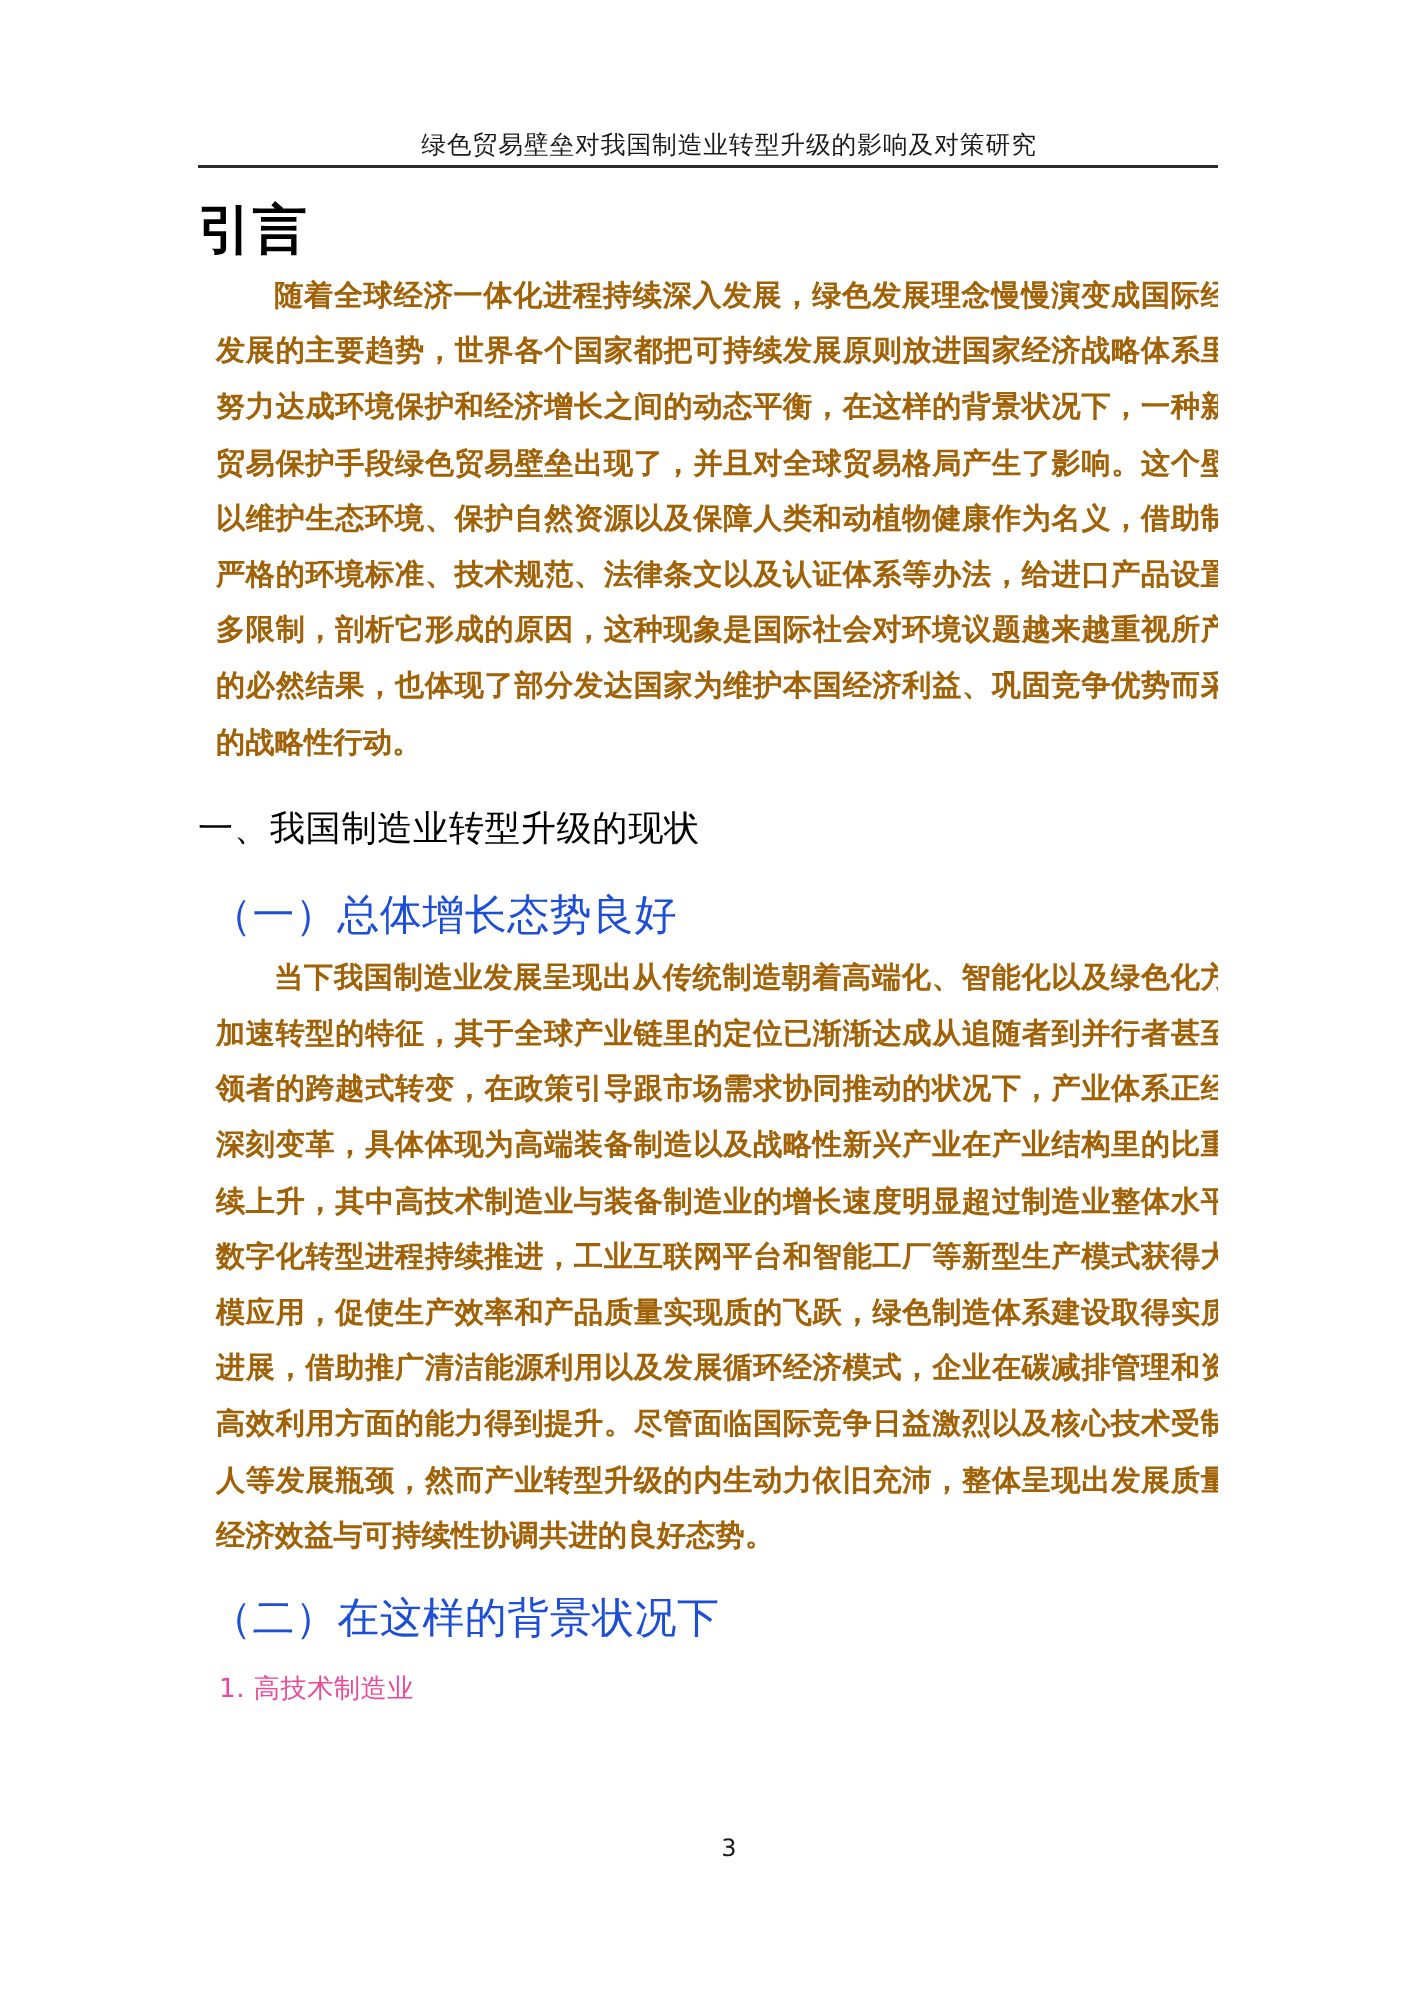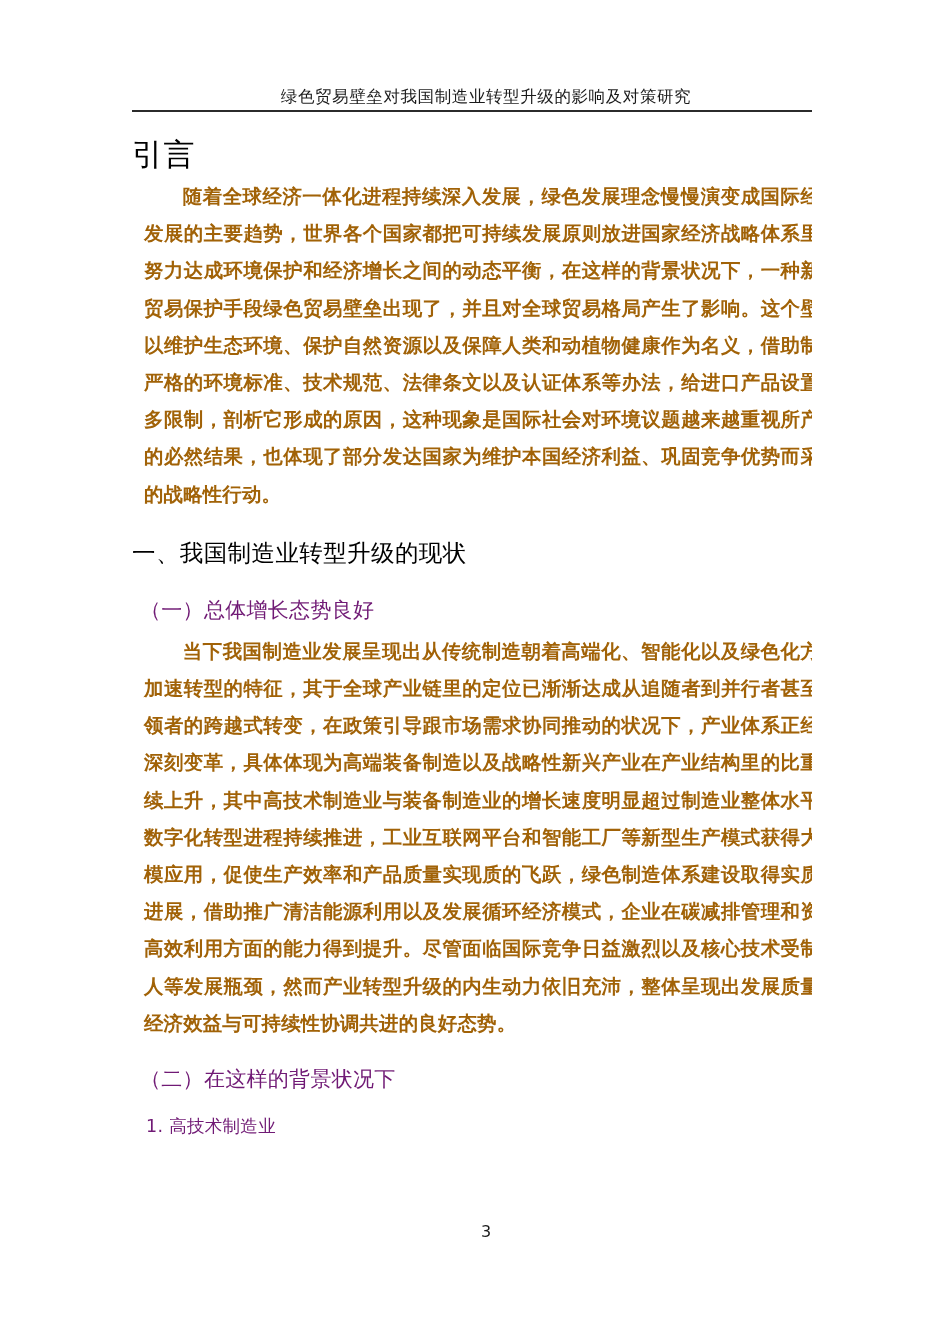--- a/index.html
+++ b/index.html
@@ -55,55 +55,55 @@
   .flow {
     position: absolute;
     left: 0;
     top: 134px;
     width: 708px;
   }
 
   
   .h-section1 {
     font-family: "DejaVu Sans", "Liberation Sans", sans-serif;
-    font-size: 31px;
+    font-size: 36px;
     line-height: 40px;
-    font-weight: 400;
+    font-weight: 700;
     letter-spacing: 0.5px;
     margin: 0 0 2px 0;
     color: #000;
   }
   .h-section2 {
     font-family: Liberation Mono, monospace;
     font-size: 23.5px;
     line-height: 36px;
     font-weight: 400;
     letter-spacing: 0.4px;
     margin: 24px 0 6px 0;
     color: #000;
   }
   .h-section3 {
     font-family: Liberation Sans, sans-serif;
-    font-size: 21px;
+    font-size: 28px;
     line-height: 34px;
     font-weight: 400;
     letter-spacing: 0.3px;
     margin: 20px 0 4px 0;
     padding-left: 8px;
-    color: #701a75;
+    color: #1d4ed8;
   }
   .h-section4 {
     font-family: "DejaVu Sans", "Liberation Sans", sans-serif;
     font-size: 17.5px;
     line-height: 32px;
     font-weight: 400;
     letter-spacing: 0.3px;
     margin: 14px 0 2px 0;
     padding-left: 14px;
-    color: #701a75;
+    color: #ec4899;
   }
 
   
   .para {
     font-family: "DejaVu Serif", "Liberation Serif", serif;
     font-size: 19.4px;
     line-height: 37.2px;
     text-align: justify;
     text-justify: inter-character;
     text-indent: 2em;

